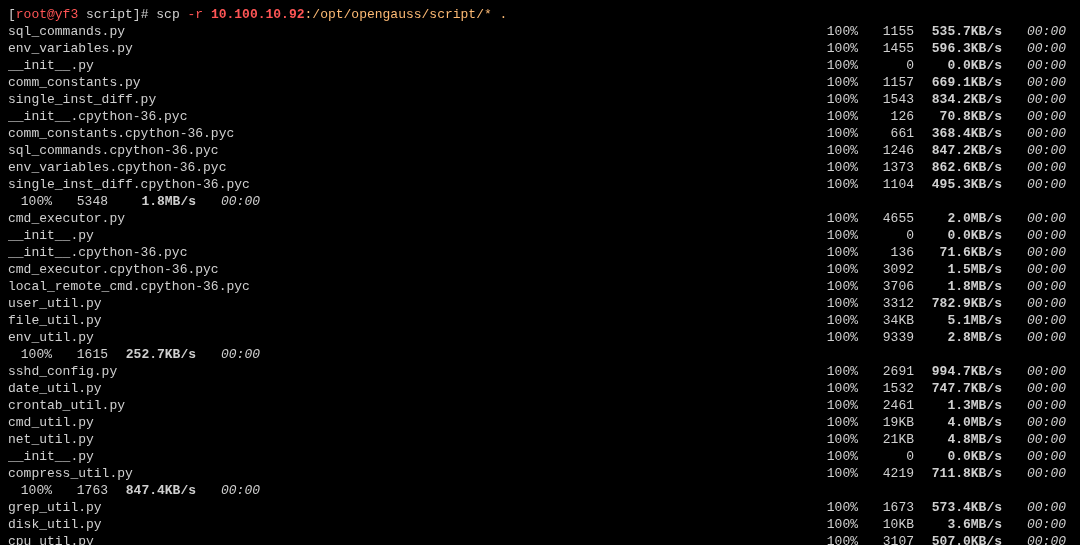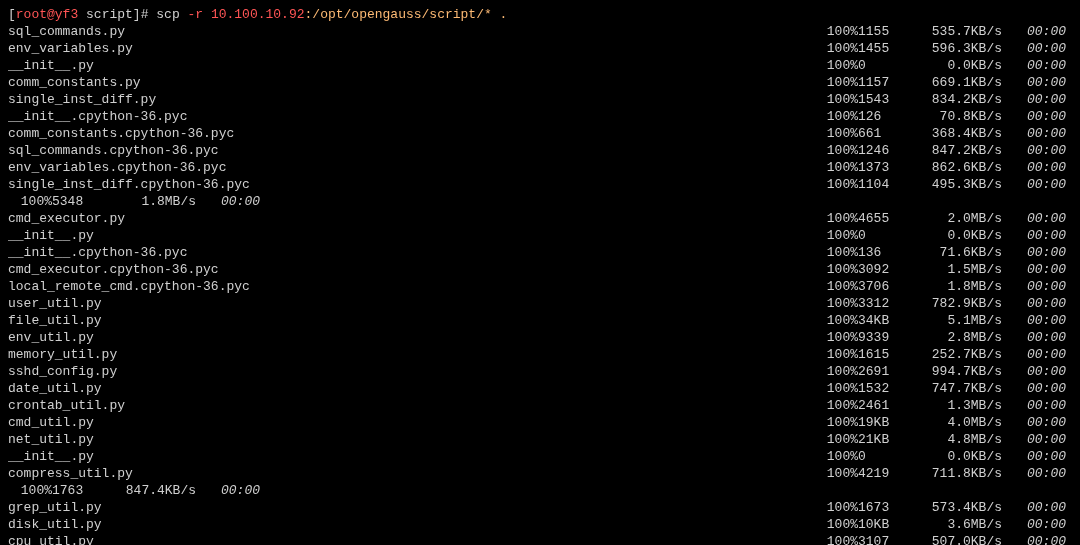--- a/index.html
+++ b/index.html
@@ -14,37 +14,37 @@
       box-sizing: border-box;
     }
     .prompt-line {
       white-space: pre;
     }
     .bracket { color: #d0d0d0; }
     .user-host { color: #ff5555; }
     .path { color: #d0d0d0; }
     .cmd { color: #d0d0d0; }
     .option { color: #ff5555; }
-    .ip { color: #ff5555; }
+    .ip { color: #ff5555; font-weight: bold; }
     .remote-path { color: #fdba74; }
     .row {
       display: flex;
       justify-content: space-between;
     }
     .filename {
       flex: 1;
       white-space: pre;
     }
     .cols {
       display: flex;
       white-space: pre;
     }
     .c-pct { width: 44px; text-align: right; }
-    .c-size { width: 56px; }
-    .c-speed { width: 88px; text-align: right; }
+    .c-size { width: 56px; text-align: right; }
+    .c-speed { width: 88px; text-align: right; font-weight: bold; }
     .c-time { width: 64px; text-align: right; padding-right: 6px; font-style: italic;}
   </style>
 </head>
 <body>
 
 <div class="prompt-line"><span class="bracket">[</span><span class="user-host">root@yf3</span><span> </span><span class="path">script</span><span class="bracket">]</span><span># </span><span class="cmd">scp </span><span class="option">-r </span><span class="ip">10.100.10.92</span><span class="remote-path">:/opt/opengauss/script/* .</span></div>
 
 <div id="rows-container">
     <div class="row">
       <span class="filename">sql_commands.py</span>
@@ -115,21 +115,20 @@
     </div>
     <div class="row">
       <span class="filename">file_util.py</span>
       <span class="cols"><span class="c-pct">100%</span><span class="c-size">34KB</span><span class="c-speed">5.1MB/s</span><span class="c-time">00:00</span></span>
     </div>
     <div class="row">
       <span class="filename">env_util.py</span>
       <span class="cols"><span class="c-pct">100%</span><span class="c-size">9339</span><span class="c-speed">2.8MB/s</span><span class="c-time">00:00</span></span>
     </div>
     <div class="row">
-      <span class="filename">memory_util.py</span>
       <span class="cols"><span class="c-pct">100%</span><span class="c-size">1615</span><span class="c-speed">252.7KB/s</span><span class="c-time">00:00</span></span>
     </div>
     <div class="row">
       <span class="filename">sshd_config.py</span>
       <span class="cols"><span class="c-pct">100%</span><span class="c-size">2691</span><span class="c-speed">994.7KB/s</span><span class="c-time">00:00</span></span>
     </div>
     <div class="row">
       <span class="filename">date_util.py</span>
       <span class="cols"><span class="c-pct">100%</span><span class="c-size">1532</span><span class="c-speed">747.7KB/s</span><span class="c-time">00:00</span></span>
     </div>

